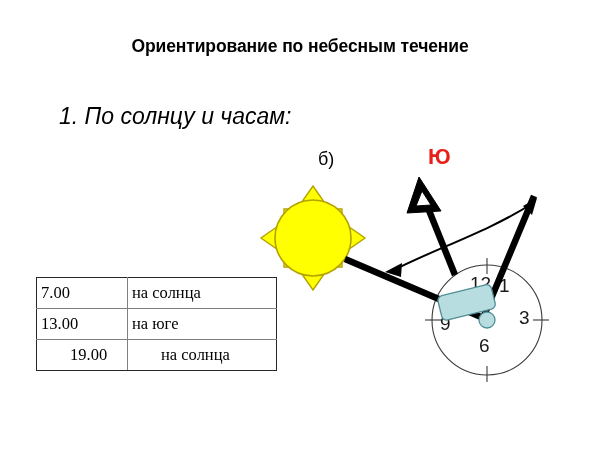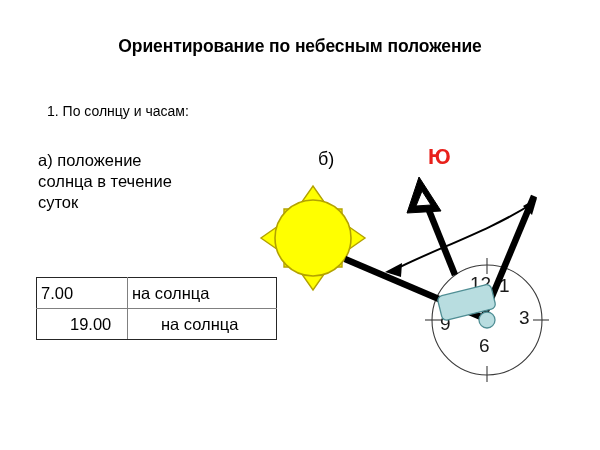--- a/index.html
+++ b/index.html
@@ -33,25 +33,26 @@
     text-align: center;
     font-size: 17.5px;
     font-weight: bold;
     letter-spacing: -0.1px;
     white-space: nowrap;
   }
 
   
   #subtitle {
     position: absolute;
-    left: 47px;
+    left: 59px;
     top: 103px;
-    font-size: 14px;
+    font-size: 23px;
     font-weight: normal;
     white-space: nowrap;
+    font-style: italic;
   }
 
   
   #caption-a {
     position: absolute;
     left: 38px;
     top: 150px;
     width: 150px;
     font-size: 16.5px;
     line-height: 1.28;
@@ -86,20 +87,21 @@
     background: #ffffff;
   }
   #schedule-table td {
     border: 1px solid #808080;
     height: 30px;
     padding: 0 0 0 4px;
     font-size: 16.5px;
     vertical-align: middle;
     line-height: 1;
     white-space: nowrap;
+    font-family: Liberation Serif, serif;
   }
   #schedule-table td.col-time { width: 86px; }
   #schedule-table tr:first-child td { border-top: 1.6px solid #262626; }
   #schedule-table tr:last-child td { border-bottom: 1.6px solid #262626; padding-left: 33px; }
   #schedule-table td:first-child { border-left: 1.6px solid #262626; }
   #schedule-table td:last-child { border-right: 1.6px solid #262626; }
 
   
   #diagram {
     position: absolute;
@@ -108,37 +110,40 @@
     height: 450px;
     pointer-events: none;
   }
   #diagram text { font-family: "Liberation Sans", sans-serif; }
 </style>
 </head>
 <body>
 
 <div id="slide">
 
-  <div id="title">Ориентирование по небесным положение</div>
+  <div id="title">Ориентирование по небесным течение</div>
 
   <div id="subtitle">1. По солнцу и часам:</div>
 
-  <div id="caption-a">а) положение солнца в течение суток</div>
 
   <div id="caption-b">б)</div>
 
   <div id="south-letter">Ю</div>
 
   <table id="schedule-table">
     <tbody>
       <tr>
         <td class="col-time">7.00</td>
         <td class="col-dir">на солнца</td>
       </tr>
       <tr>
+        <td class="col-time">13.00</td>
+        <td class="col-dir">на юге</td>
+      </tr>
+      <tr>
         <td class="col-time">19.00</td>
         <td class="col-dir">на солнца</td>
       </tr>
     </tbody>
   </table>
 
   <svg id="diagram" viewBox="0 0 600 450">
 
     <g>
       <g fill="#ffff00" stroke="#b3a200" stroke-width="1.4" stroke-linejoin="miter">

